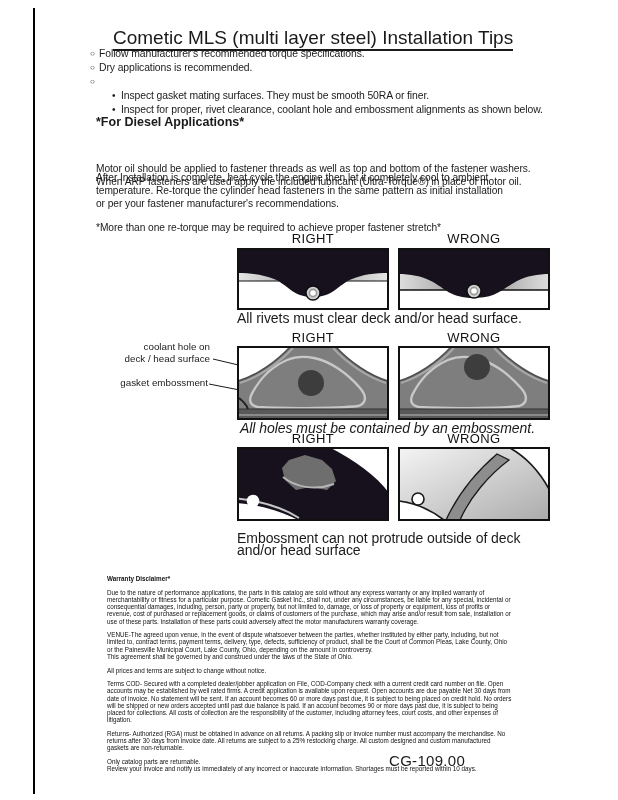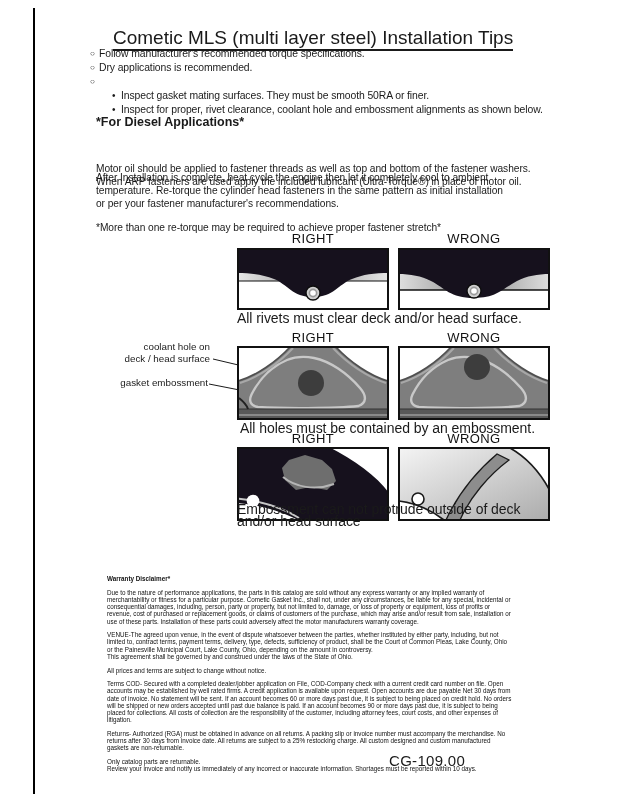--- a/index.html
+++ b/index.html
@@ -25,22 +25,22 @@
   .dlabel { position:absolute; width:152px; text-align:center; font-size:13px; letter-spacing:0.4px; color:#111; }
   .col-l { left:237px; } .col-r { left:398px; }
   .lr1 { top:231px; } .lr2 { top:330px; } .lr3 { top:431px; }
 
   .dbox { position:absolute; width:152px; }
   .br1 { top:248px; height:62px; } .br2 { top:346px; height:74px; } .br3 { top:447px; height:74px; }
   .dbox svg { display:block; width:100%; height:100%; }
 
   .cap { position:absolute; font-size:14px; letter-spacing:-0.05px; white-space:pre-line; line-height:12px; }
   .cap1 { left:237px; top:312px; }
-  .cap2 { left:240px; top:422px; }
-  .cap3 { left:237px; top:503px; }
+  .cap2 { left:240px; top:422px;font-style:italic; }
+  .cap3 { left:237px; top:532px; }
 
   .anno { position:absolute; text-align:right; font-size:9.8px; line-height:11.5px; white-space:pre-line; }
   .anno1 { left:106px; top:341px; width:104px; }
   .anno2 { left:96px; top:377px; width:112px; }
   .leaders { position:absolute; left:0; top:0; width:618px; height:800px; pointer-events:none; }
 
   .legal { position:absolute; left:107px; top:575px; width:406px; font-size:6.3px; line-height:7.2px; color:#111; }
   .legal p { margin:0 0 6.5px 0; white-space:pre-line; }
   .legal .lh { font-weight:bold; }
 

